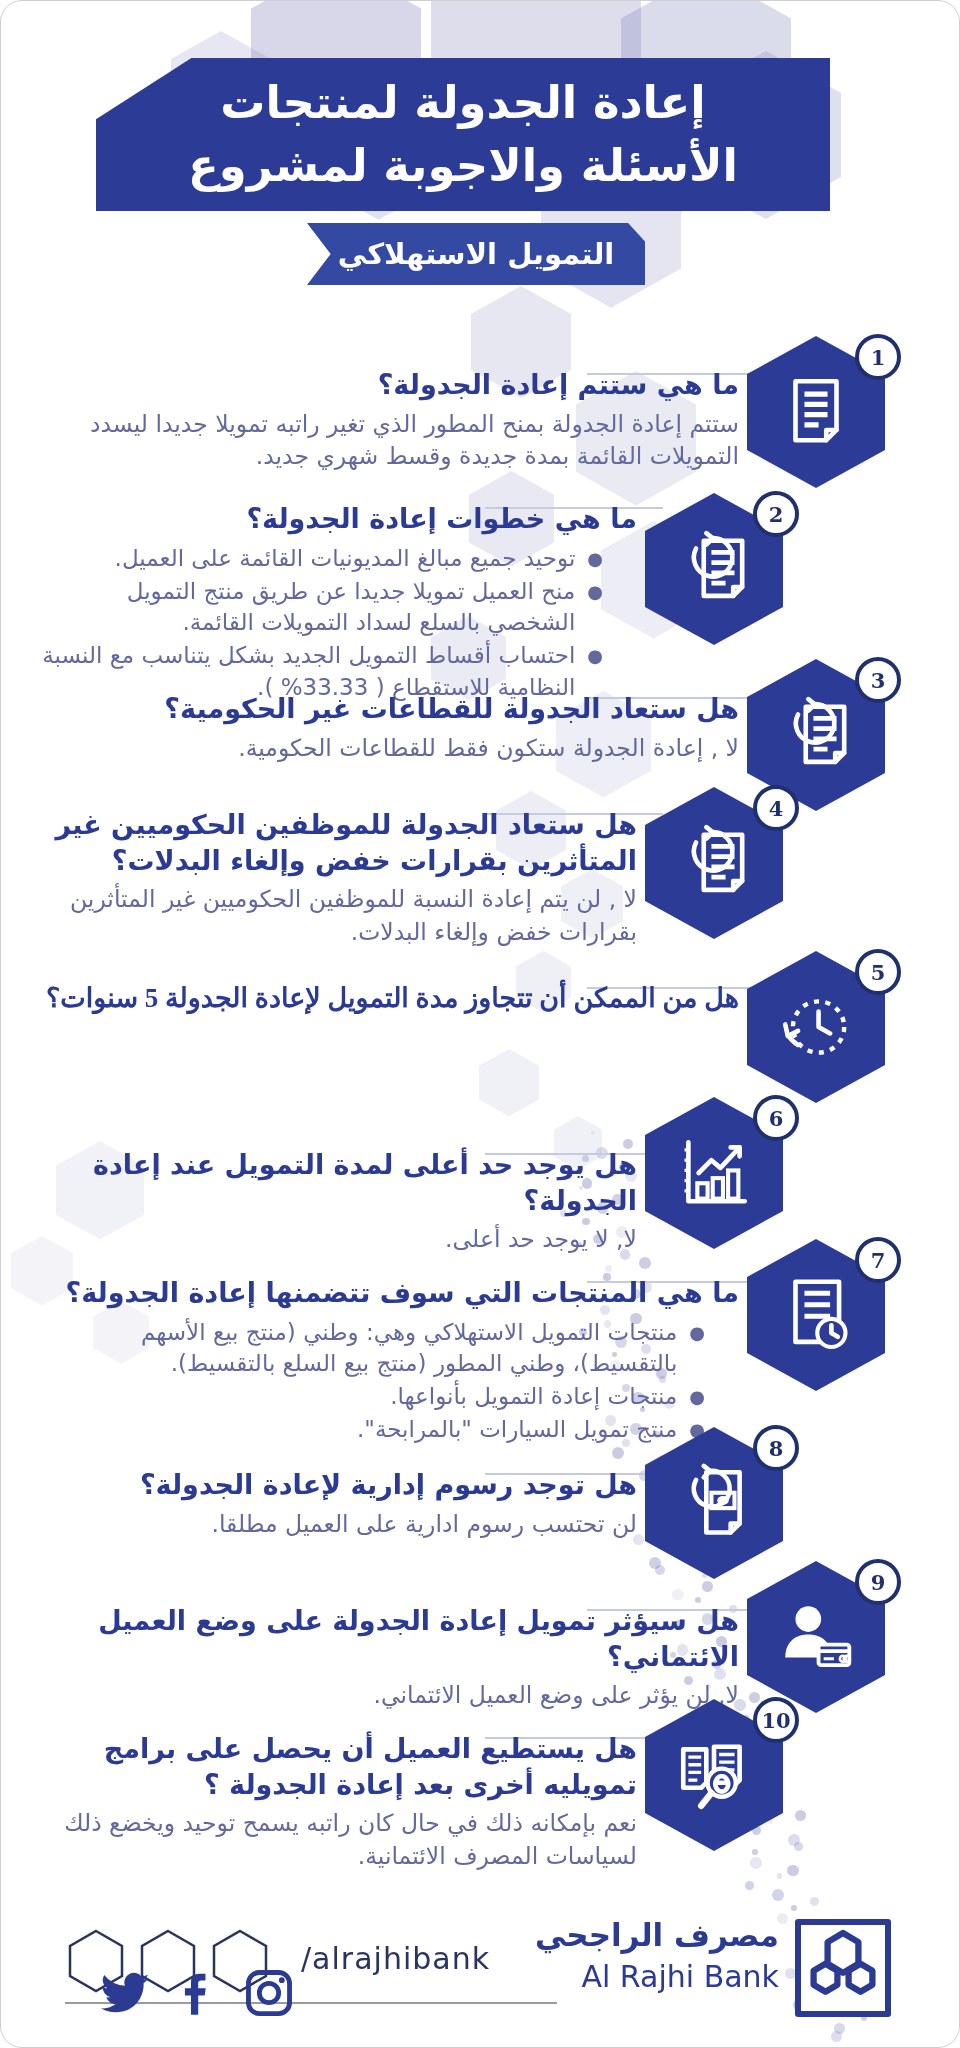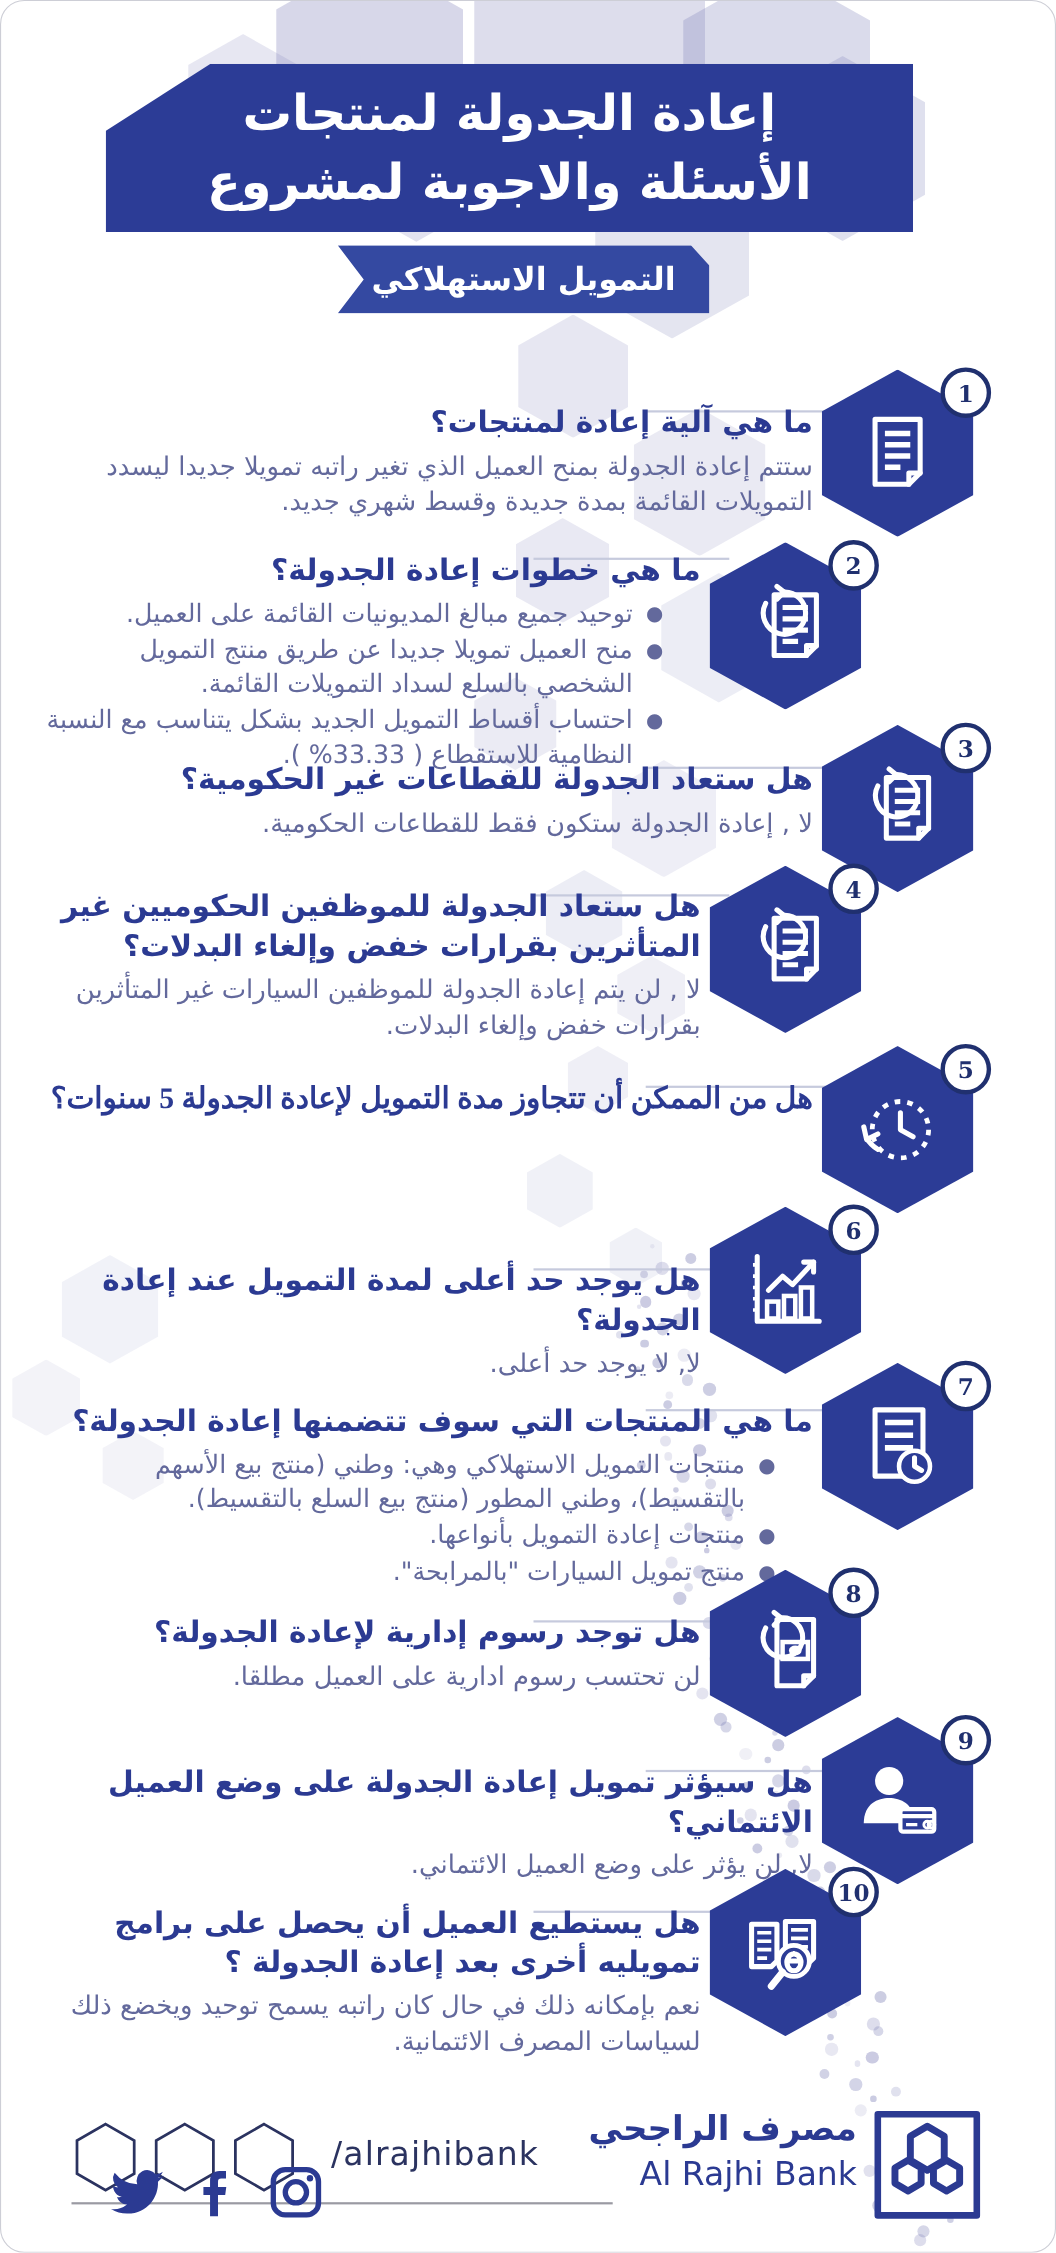--- a/index.html
+++ b/index.html
@@ -230,22 +230,22 @@
               <line x1="23" y1="18" x2="41" y2="18"></line>
               <line x1="23" y1="26" x2="41" y2="26"></line>
               <line x1="23" y1="34" x2="41" y2="34"></line>
               <line x1="23" y1="42" x2="34" y2="42"></line>
             </g>
           </svg>
         </div>
         <div class="badge">1</div>
       </div>
       <div class="qtext" style="top: 366px; right: 220px;">
-        <div class="qtitle">ما هي آلية إعادة لمنتجات؟</div>
-        <div class="qanswer">ستتم إعادة الجدولة بمنح العميل الذي تغير راتبه تمويلا جديدا ليسدد التمويلات القائمة بمدة جديدة وقسط شهري جديد.</div>
+        <div class="qtitle">ما هي ستتم إعادة الجدولة؟</div>
+        <div class="qanswer">ستتم إعادة الجدولة بمنح المطور الذي تغير راتبه تمويلا جديدا ليسدد التمويلات القائمة بمدة جديدة وقسط شهري جديد.</div>
       </div>
       <div class="connector" style="top: 506px; right: 296px; width: 178px;"></div>
       <div class="qicon" style="top: 492px; right: 176px;">
         <div class="hex">
           <svg viewBox="0 0 64 64">
             <path fill="none" stroke="#ffffff" stroke-width="3.6" stroke-linecap="round" stroke-linejoin="round" d="M24 10 H54 V46 L47 53 H24 Z"></path>
             <path fill="none" stroke="#ffffff" stroke-width="3.6" stroke-linecap="round" stroke-linejoin="round" d="M54 46 H47 V53"></path>
             <g stroke="#ffffff" stroke-width="3.6">
               <line x1="30" y1="19" x2="48" y2="19"></line>
               <line x1="30" y1="27" x2="48" y2="27"></line>
@@ -310,21 +310,21 @@
               <line x1="30" y1="43" x2="41" y2="43"></line>
             </g>
             <path fill="none" stroke="#ffffff" stroke-width="3.6" stroke-linecap="round" stroke-linejoin="round" d="M18 16 A15 15 0 1 0 30 8"></path>
             <path fill="none" stroke="#ffffff" stroke-width="3.6" stroke-linecap="round" stroke-linejoin="round" d="M26 4 L31 8 L26 13"></path>
           </svg>
         </div>
         <div class="badge">4</div>
       </div>
       <div class="qtext" style="top: 806px; right: 322px;">
         <div class="qtitle">هل ستعاد الجدولة للموظفين الحكوميين غير المتأثرين بقرارات خفض وإلغاء البدلات؟</div>
-        <div class="qanswer">لا , لن يتم إعادة الجدولة للموظفين السيارات غير المتأثرين بقرارات خفض وإلغاء البدلات.</div>
+        <div class="qanswer">لا , لن يتم إعادة النسبة للموظفين الحكوميين غير المتأثرين بقرارات خفض وإلغاء البدلات.</div>
       </div>
       <div class="connector" style="top: 986px; right: 194px; width: 178px;"></div>
       <div class="qicon" style="top: 950px; right: 74px;">
         <div class="hex">
           <svg viewBox="0 0 64 64">
             <circle cx="34" cy="32" r="20" fill="none" stroke="#ffffff" stroke-width="3.4" stroke-dasharray="4 5"></circle>
             <path fill="none" stroke="#ffffff" stroke-width="3.6" stroke-linecap="round" stroke-linejoin="round" d="M34 20 V32 L43 37"></path>
             <path fill="none" stroke="#ffffff" stroke-width="3.6" stroke-linecap="round" stroke-linejoin="round" d="M10 38 A24 24 0 0 0 18 46"></path>
             <path fill="none" stroke="#ffffff" stroke-width="3.6" stroke-linecap="round" stroke-linejoin="round" d="M8 30 L10 39 L18 35"></path>
           </svg>

